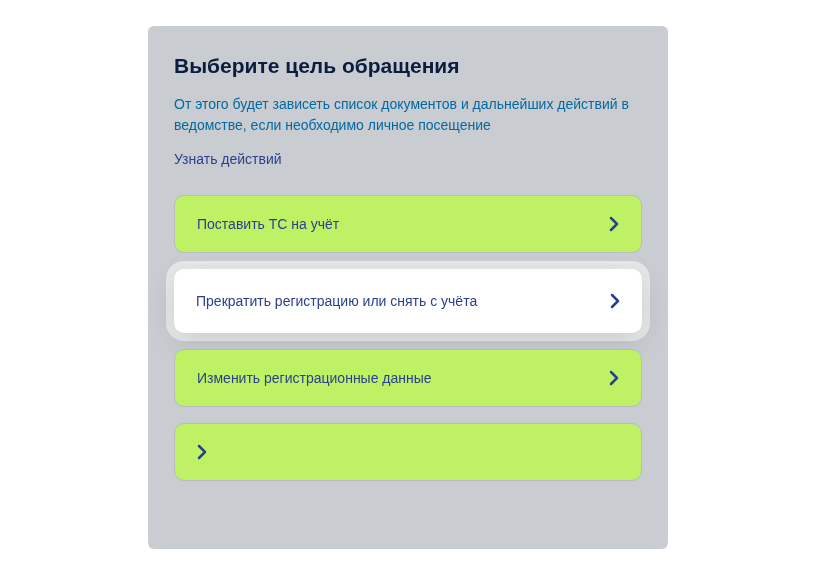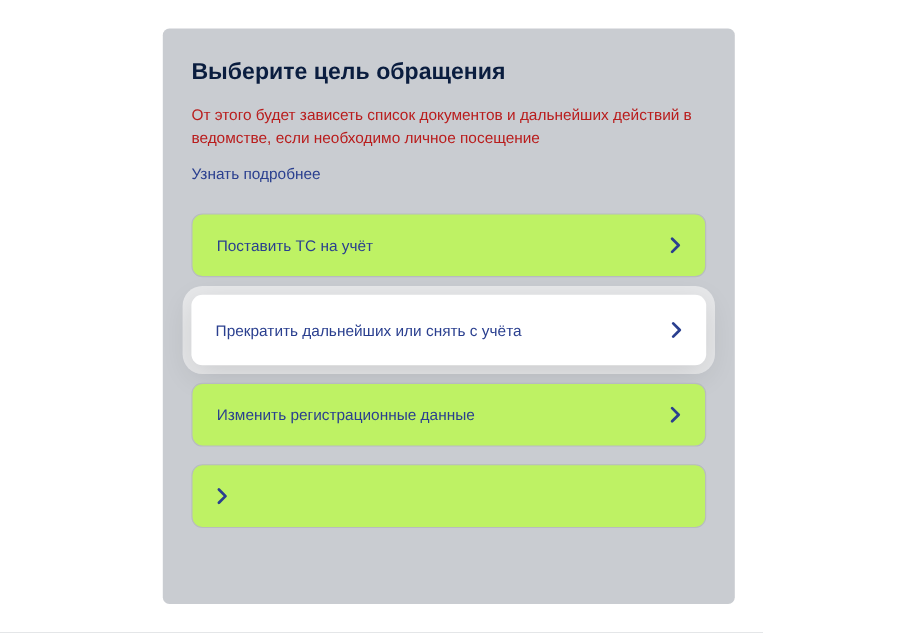--- a/index.html
+++ b/index.html
@@ -24,21 +24,21 @@
       padding: 28px 26px;
     }
     .title {
       font-size: 21px;
       font-weight: 700;
       color: #0a1d3f;
       margin-bottom: 16px;
     }
     .subtitle {
       font-size: 14px;
-      color: #b91c1c;
+      color: #0369a1;
       line-height: 1.5;
       margin-bottom: 14px;
     }
     .learn-more {
       font-size: 14px;
       color: #2a3f8f;
       text-decoration: none;
       display: inline-block;
       margin-bottom: 28px;
       cursor: pointer;
@@ -84,34 +84,34 @@
       stroke-linecap: round;
       stroke-linejoin: round;
     }
   </style>
 </head>
 <body>
 
 <div class="panel">
   <h1 class="title">Выберите цель обращения</h1>
   <p class="subtitle">От этого будет зависеть список документов и дальнейших действий в ведомстве, если необходимо личное посещение</p>
-  <a class="learn-more">Узнать подробнее</a>
+  <a class="learn-more">Узнать действий</a>
 
   <div class="options">
     <div class="option">
       <span class="option-label">Поставить ТС на учёт</span>
       <span class="chevron">
         <svg viewBox="0 0 10 16">
             <path d="M2 2 L8 8 L2 14"></path>
           </svg>
       </span>
     </div>
 
     <div class="option highlighted">
-      <span class="option-label">Прекратить дальнейших или снять с учёта</span>
+      <span class="option-label">Прекратить регистрацию или снять с учёта</span>
       <span class="chevron">
         <svg viewBox="0 0 10 16">
             <path d="M2 2 L8 8 L2 14"></path>
           </svg>
       </span>
     </div>
 
     <div class="option">
       <span class="option-label">Изменить регистрационные данные</span>
       <span class="chevron">

